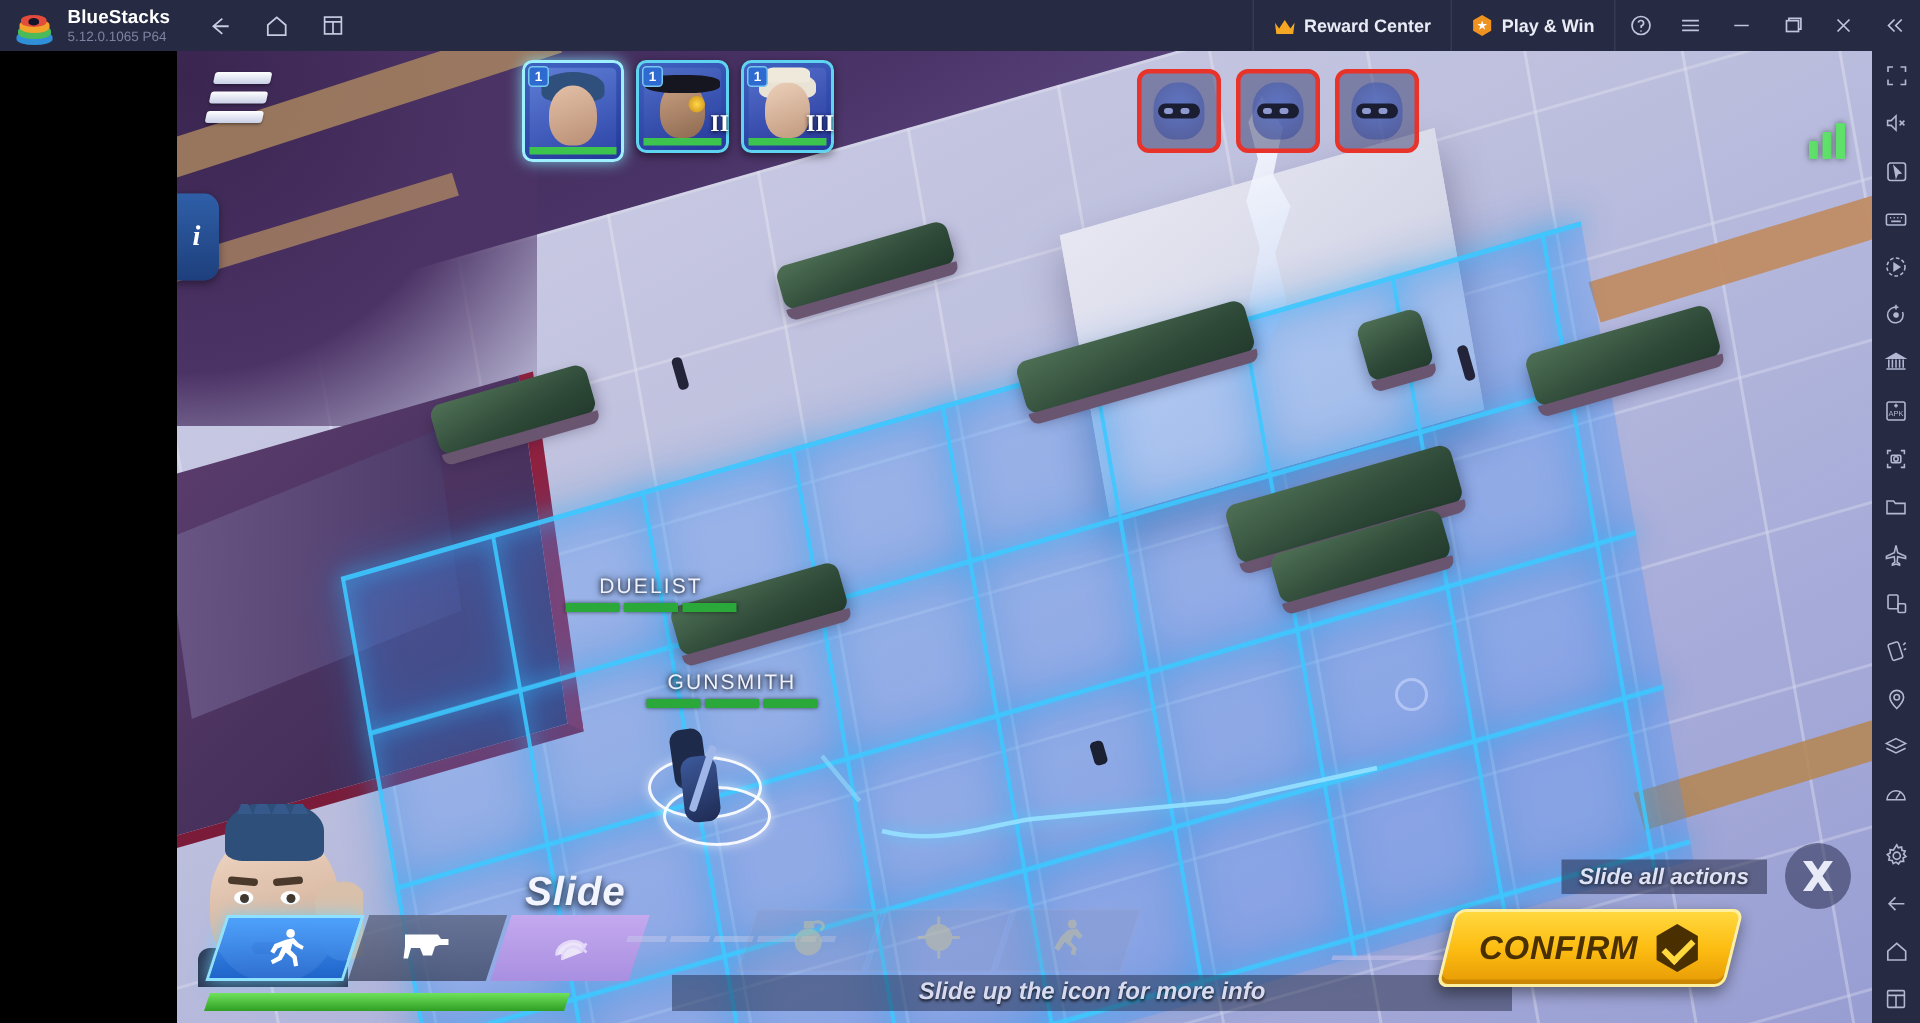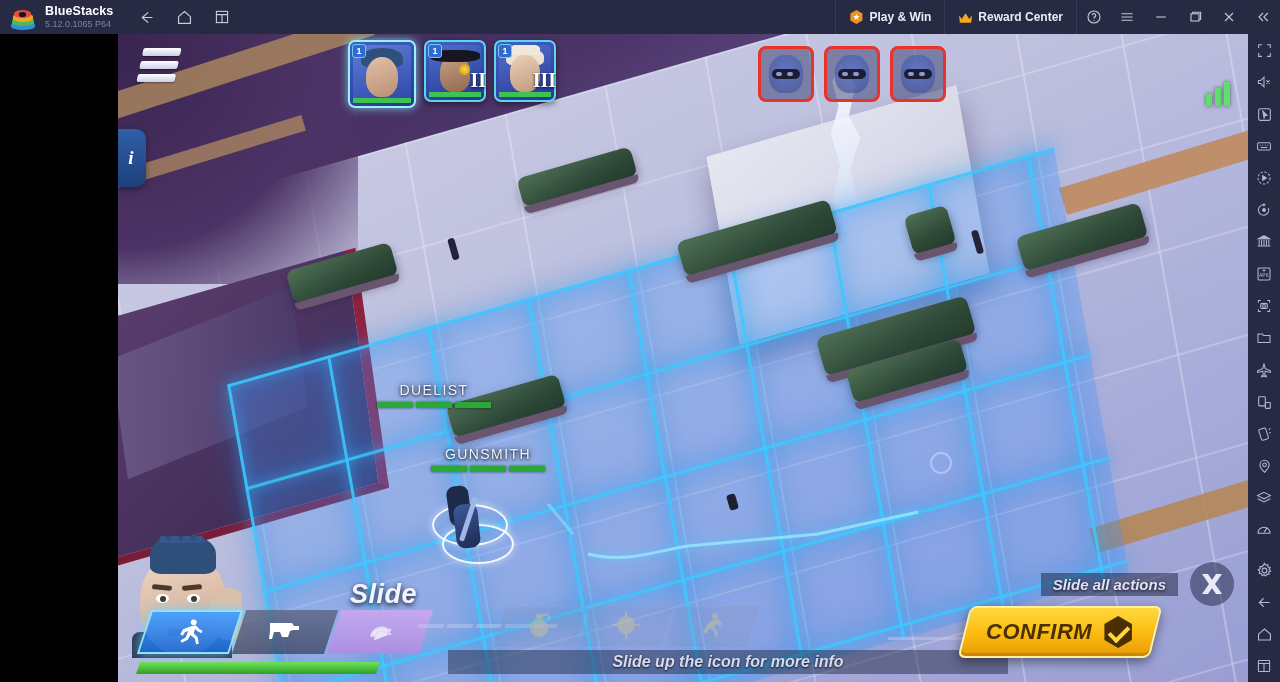--- a/index.html
+++ b/index.html
@@ -187,21 +187,21 @@
   
   .allycards { position: absolute; left: 230px; top: 6px; display: flex; gap: 8px; }
   .acard { position: relative; width: 62px; height: 62px; border-radius: 7px; cursor: pointer;
     border: 2px solid #5fd4f0; background: linear-gradient(160deg, #3f62c0, #24399a);
     box-shadow: 0 2px 6px rgba(0,0,0,.5); overflow: visible; }
   .acard.sel { width: 68px; height: 68px; border-color: #9ff0ff; box-shadow: 0 0 10px rgba(130,235,255,.8); }
   .acard .face { position: absolute; inset: 3px; border-radius: 4px; overflow: hidden; }
   .acard .lvl { position: absolute; left: 2px; top: 2px; width: 14px; height: 14px; border-radius: 3px;
     background: #2e6ad0; color: #fff; font-size: 9px; font-weight: bold; display:flex; align-items:center;
     justify-content:center; z-index: 4; border: 1px solid #76c8ef; }
-  .acard .rom { position: absolute; right: -2px; bottom: 8px; color: #fff; font-size: 20px; font-weight: bold;
+  .acard .rom { position: absolute; right: -2px; bottom: 8px; color: #fff; font-size: 16px; font-weight: bold;
     text-shadow: 0 1px 3px rgba(0,0,0,.95); z-index: 5; font-family: "Liberation Serif", serif; padding-left: 32px; }
   .acard .hp { position: absolute; left: 3px; right: 3px; bottom: 3px; height: 5px; background: #12351b; z-index: 4;}
   .acard .hp i { display:block; height: 100%; background: #3cc44e; }
   .acard .dot { position:absolute; right: 14px; top: 22px; width: 11px; height: 11px; border-radius: 50%;
     background: radial-gradient(circle, #ffd84a, #c98a10); z-index: 5; }
 
   
   .fa { position: absolute; inset: 0; }
   .fa .skin { position:absolute; left: 22%; top: 20%; width: 56%; height: 70%; border-radius: 48% 48% 42% 42%;
     background: linear-gradient(160deg, #e3c0a8, #b98f74); }
@@ -336,30 +336,30 @@
           <rect x="3" y="3" width="14" height="14"></rect>
           <path d="M3 7 H17 M10 7 V17"></path>
         </svg>
     </div>
   </div>
 
   <div class="tb-spacer"></div>
 
   <div class="tb-right">
     <div class="tb-pill">
-      <span class="pw-badge"></span>
-      <span>Play &amp; Win</span>
-    </div>
-    <div class="tb-pill">
       <span class="crown">
         <svg width="15" height="12" viewBox="0 0 16 12">
             <path d="M1 3 L4 7 L8 1 L12 7 L15 3 L14 11 H2 Z" fill="#f5a623"></path>
           </svg>
       </span>
       <span>Reward Center</span>
+    </div>
+    <div class="tb-pill">
+      <span class="pw-badge"></span>
+      <span>Play &amp; Win</span>
     </div>
     <div class="tb-ico first">
       <svg width="16" height="16" viewBox="0 0 20 20">
           <circle cx="10" cy="10" r="7.5"></circle>
           <path d="M7.8 7.6a2.2 2.2 0 1 1 2.4 2.6V12"></path>
           <circle cx="10" cy="14.6" r=".7" fill="#c2c6dc" stroke="none"></circle>
         </svg>
     </div>
     <div class="tb-ico">
       <svg width="16" height="16" viewBox="0 0 20 20">

